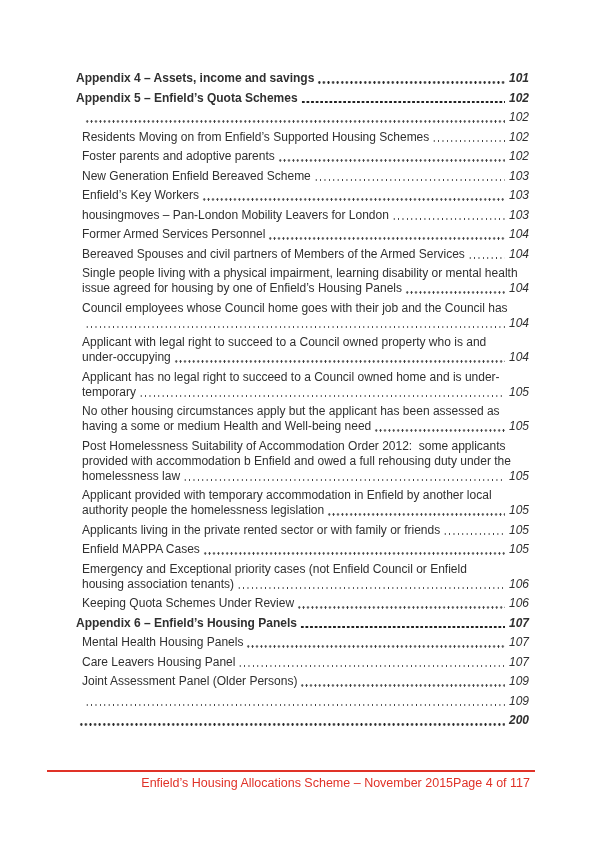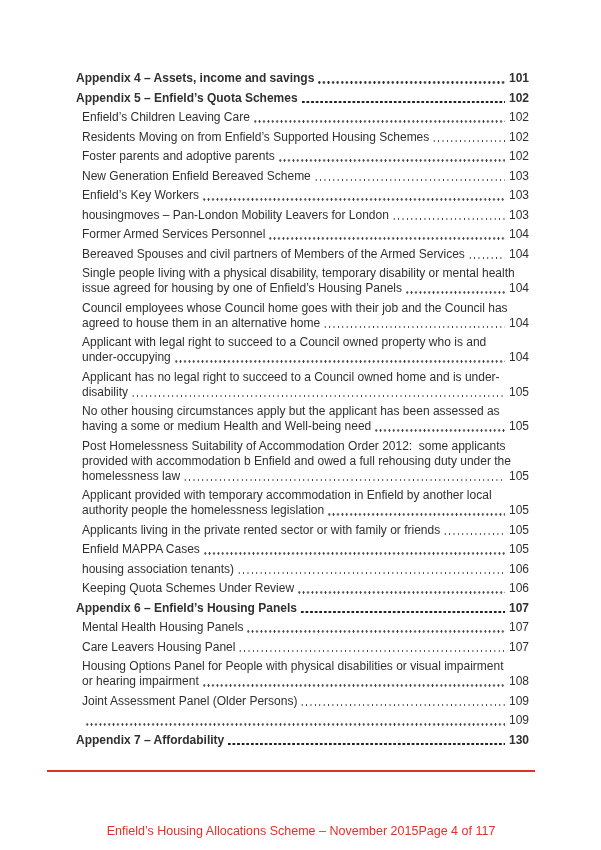--- a/index.html
+++ b/index.html
@@ -48,40 +48,39 @@
     background-image: radial-gradient(circle, var(--dot-color) 0.9px, transparent 1.05px);
     background-size: 4.4px 2.4px;
     background-repeat: repeat-x;
     background-position: left center;
   }
   .appendix .toc-leader {
     background-image: radial-gradient(circle, #222222 1.1px, transparent 1.25px);
     background-size: 4.6px 2.4px;
     height: 2.4px;
   }
-  .toc-page { flex: 0 0 auto; }
+  .toc-page { flex: 0 0 auto; font-style: italic; }
   
   .footer-rule {
     position: absolute;
     left: 47px;
     top: 770px;
     width: 488px;
     border-top: 2px solid var(--accent-red);
   }
   .footer {
     position: absolute;
     left: 72px;
     top: 776px;
     width: 458px;
     display: flex;
-    justify-content: center;
+    justify-content: flex-end;
     color: var(--accent-red);
     font-size: 12.5px;
     line-height: 15px;
-    margin-top: 48px;
   }
 </style>
 </head>
 <body>
 
 <div class="page">
 
   <div class="toc">
       <div class="toc-entry appendix">
         <div class="toc-row">
@@ -92,21 +91,20 @@
       </div>
       <div class="toc-entry appendix">
         <div class="toc-row">
           <span class="toc-title">Appendix 5 – Enfield’s Quota Schemes</span>
           <span class="toc-leader"></span>
           <span class="toc-page">102</span>
         </div>
       </div>
       <div class="toc-entry sub">
         <div class="toc-row">
-          <span class="toc-title">Enfield’s Children Leaving Care</span>
           <span class="toc-leader"></span>
           <span class="toc-page">102</span>
         </div>
       </div>
       <div class="toc-entry sub">
         <div class="toc-row">
           <span class="toc-title">Residents Moving on from Enfield’s Supported Housing Schemes</span>
           <span class="toc-leader"></span>
           <span class="toc-page">102</span>
         </div>
@@ -148,54 +146,53 @@
       </div>
       <div class="toc-entry sub">
         <div class="toc-row">
           <span class="toc-title">Bereaved Spouses and civil partners of Members of the Armed Services</span>
           <span class="toc-leader"></span>
           <span class="toc-page">104</span>
         </div>
       </div>
       <div class="toc-entry sub">
         <div class="toc-row">
-          <span class="toc-title">Single people living with a physical disability, temporary disability or mental health</span>
+          <span class="toc-title">Single people living with a physical impairment, learning disability or mental health</span>
         </div>
         <div class="toc-row">
           <span class="toc-title">issue agreed for housing by one of Enfield’s Housing Panels</span>
           <span class="toc-leader"></span>
           <span class="toc-page">104</span>
         </div>
       </div>
       <div class="toc-entry sub">
         <div class="toc-row">
           <span class="toc-title">Council employees whose Council home goes with their job and the Council has</span>
         </div>
         <div class="toc-row">
-          <span class="toc-title">agreed to house them in an alternative home</span>
           <span class="toc-leader"></span>
           <span class="toc-page">104</span>
         </div>
       </div>
       <div class="toc-entry sub">
         <div class="toc-row">
           <span class="toc-title">Applicant with legal right to succeed to a Council owned property who is and</span>
         </div>
         <div class="toc-row">
           <span class="toc-title">under-occupying</span>
           <span class="toc-leader"></span>
           <span class="toc-page">104</span>
         </div>
       </div>
       <div class="toc-entry sub">
         <div class="toc-row">
           <span class="toc-title">Applicant has no legal right to succeed to a Council owned home and is under-</span>
         </div>
         <div class="toc-row">
-          <span class="toc-title">disability</span>
+          <span class="toc-title">temporary</span>
           <span class="toc-leader"></span>
           <span class="toc-page">105</span>
         </div>
       </div>
       <div class="toc-entry sub">
         <div class="toc-row">
           <span class="toc-title">No other housing circumstances apply but the applicant has been assessed as</span>
         </div>
         <div class="toc-row">
           <span class="toc-title">having a some or medium Health and Well-being need</span>
@@ -235,20 +232,23 @@
       </div>
       <div class="toc-entry sub">
         <div class="toc-row">
           <span class="toc-title">Enfield MAPPA Cases</span>
           <span class="toc-leader"></span>
           <span class="toc-page">105</span>
         </div>
       </div>
       <div class="toc-entry sub">
         <div class="toc-row">
+          <span class="toc-title">Emergency and Exceptional priority cases (not Enfield Council or Enfield</span>
+        </div>
+        <div class="toc-row">
           <span class="toc-title">housing association tenants)</span>
           <span class="toc-leader"></span>
           <span class="toc-page">106</span>
         </div>
       </div>
       <div class="toc-entry sub">
         <div class="toc-row">
           <span class="toc-title">Keeping Quota Schemes Under Review</span>
           <span class="toc-leader"></span>
           <span class="toc-page">106</span>
@@ -270,46 +270,35 @@
       </div>
       <div class="toc-entry sub">
         <div class="toc-row">
           <span class="toc-title">Care Leavers Housing Panel</span>
           <span class="toc-leader"></span>
           <span class="toc-page">107</span>
         </div>
       </div>
       <div class="toc-entry sub">
         <div class="toc-row">
-          <span class="toc-title">Housing Options Panel for People with physical disabilities or visual impairment</span>
-        </div>
-        <div class="toc-row">
-          <span class="toc-title">or hearing impairment</span>
-          <span class="toc-leader"></span>
-          <span class="toc-page">108</span>
-        </div>
-      </div>
-      <div class="toc-entry sub">
-        <div class="toc-row">
           <span class="toc-title">Joint Assessment Panel (Older Persons)</span>
           <span class="toc-leader"></span>
           <span class="toc-page">109</span>
         </div>
       </div>
       <div class="toc-entry sub">
         <div class="toc-row">
           <span class="toc-leader"></span>
           <span class="toc-page">109</span>
         </div>
       </div>
       <div class="toc-entry appendix">
         <div class="toc-row">
-          <span class="toc-title">Appendix 7 – Affordability</span>
-          <span class="toc-leader"></span>
-          <span class="toc-page">130</span>
+          <span class="toc-leader"></span>
+          <span class="toc-page">200</span>
         </div>
       </div>
     </div>
 
   <div class="footer-rule"></div>
 
   <div class="footer">
     <span>Enfield’s Housing Allocations Scheme – November 2015</span>
     <span>Page 4 of 117</span>
   </div>

